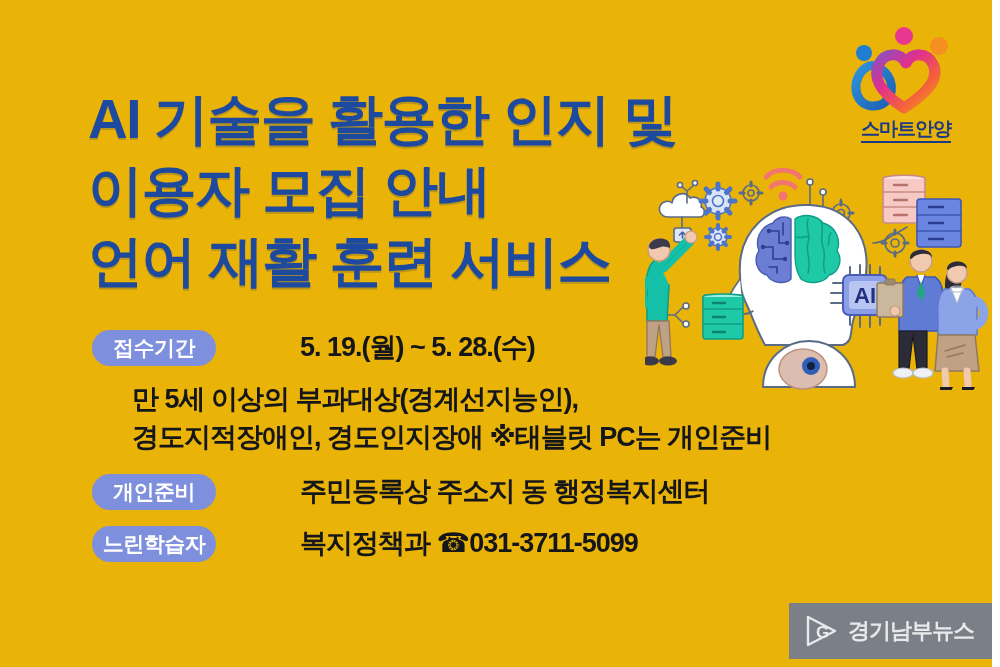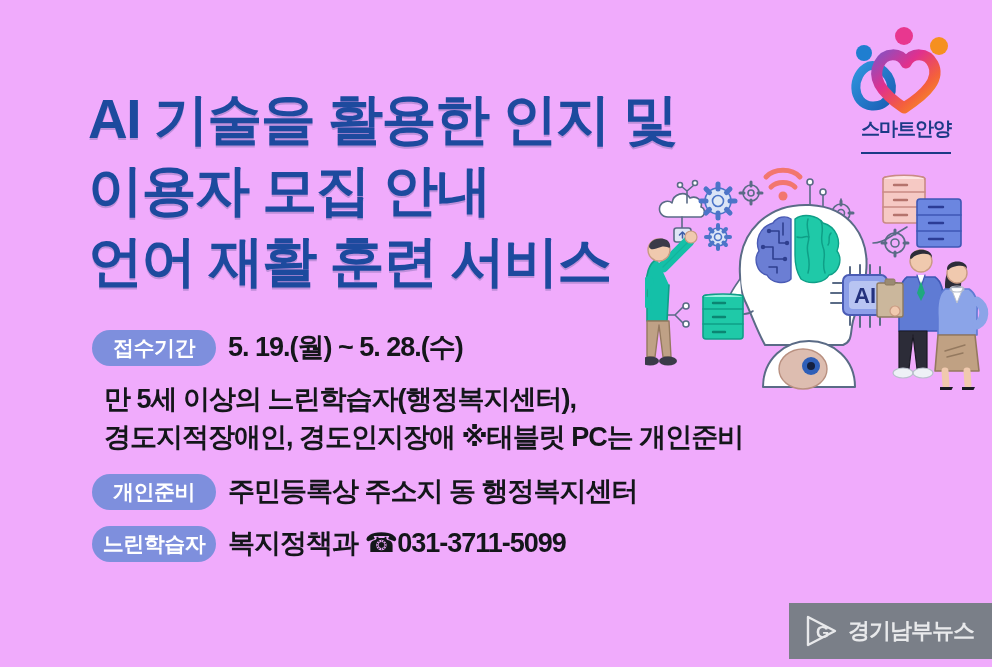--- a/index.html
+++ b/index.html
@@ -4,21 +4,21 @@
 <title>AI 기술을 활용한 인지 및 언어 재활 훈련 서비스 이용자 모집 안내</title>
 <style>
   * { box-sizing: border-box; margin: 0; padding: 0; }
   html, body {
     width: 1000px; height: 667px;
     font-family: "Liberation Sans", "DejaVu Sans", sans-serif;
   }
   #poster {
     position: relative;
     width: 992px; height: 667px;
-    background: #f0abfc;
+    background: #eab308;
     overflow: hidden;
   }
 
   
   #title-block {
     position: absolute;
     left: 88px; top: 84px;
     width: 640px;
   }
   .title-line {
@@ -34,39 +34,40 @@
   
   #info-block {
     position: absolute;
     left: 92px; top: 328px;
     width: 890px;
   }
   .info-row {
     display: flex;
     align-items: flex-start;
     margin-bottom: 14px;
+    gap: 44px;
   }
   .info-row.tall { margin-bottom: 16px; }
   .pill {
     flex: 0 0 auto;
     width: 124px;
     height: 36px;
     border-radius: 18px;
     background: #7e8fdd;
     color: #ffffff;
     font-size: 21px;
     font-weight: 700;
     letter-spacing: -0.5px;
     display: flex;
     align-items: center;
     justify-content: center;
     margin-top: 2px;
   }
   .value {
-    margin-left: 12px;
+    margin-left: 40px;
     color: #14161a;
     font-size: 27px;
     font-weight: 700;
     line-height: 38px;
     letter-spacing: -1px;
     white-space: nowrap;
   }
   .value .vline { display: block; }
 
   
@@ -77,21 +78,21 @@
     text-align: center;
   }
   #logo-mark { width: 136px; height: 96px; display: block; }
   #logo-text {
     font-size: 19px;
     font-weight: 800;
     color: #1b3a86;
     letter-spacing: -1px;
     border-bottom: 2px solid #1b3a86;
     display: inline-block;
-    padding-bottom: 12px;
+    padding-bottom: 1px;
     line-height: 22px;
   }
 
   
   #illustration {
     position: absolute;
     left: 645px; top: 155px;
     width: 360px; height: 235px;
   }
 
@@ -386,21 +387,21 @@
 
     <div class="info-row">
       <div class="pill">접수기간</div>
       <div class="value">
         <span class="vline">5. 19.(월) ~ 5. 28.(수)</span>
       </div>
     </div>
 
     <div class="info-row tall">
       <div class="value">
-        <span class="vline">만 5세 이상의 느린학습자(행정복지센터),</span>
+        <span class="vline">만 5세 이상의 부과대상(경계선지능인),</span>
         <span class="vline">경도지적장애인, 경도인지장애 ※태블릿 PC는 개인준비</span>
       </div>
     </div>
 
     <div class="info-row">
       <div class="pill">개인준비</div>
       <div class="value">
         <span class="vline">주민등록상 주소지 동 행정복지센터</span>
       </div>
     </div>

